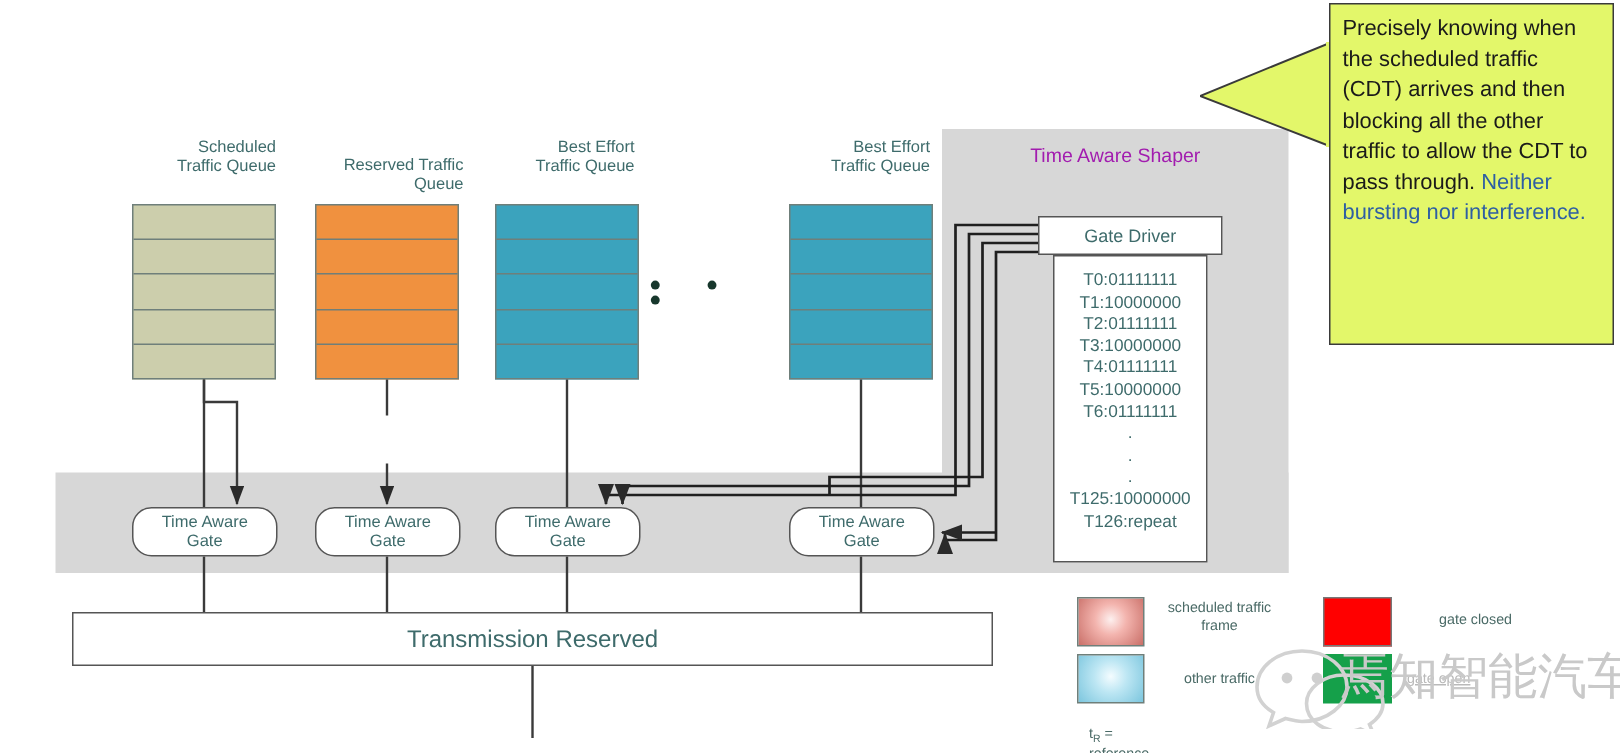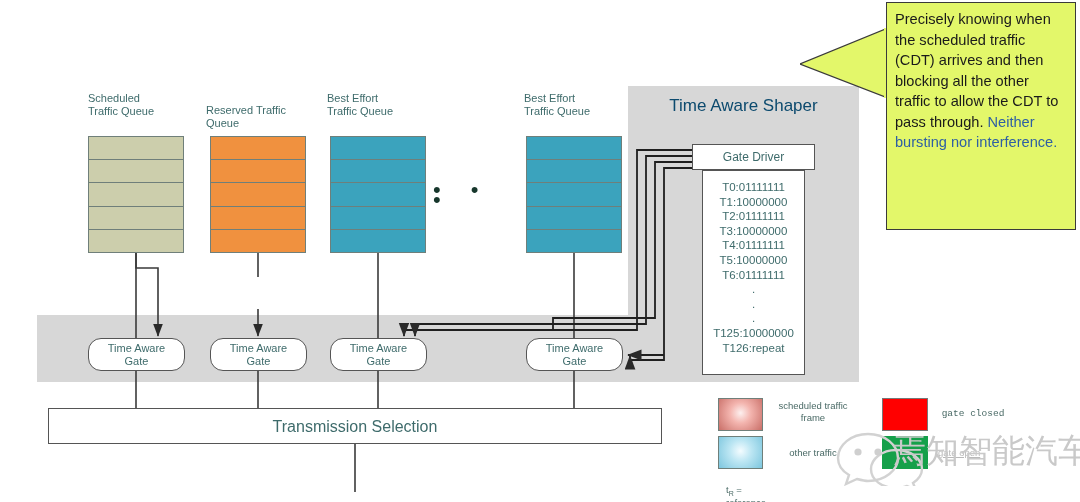--- a/index.html
+++ b/index.html
@@ -18,26 +18,26 @@
   .shaper-panel{
     position:absolute;left:628px;top:86px;width:231px;height:296px;
     background:#d7d7d7;z-index:1;
   }
   .gate-band{
     position:absolute;left:37px;top:315px;width:822px;height:67px;
     background:#d7d7d7;z-index:1;
   }
   .shaper-title{
     position:absolute;left:628px;top:96px;width:231px;text-align:center;
-    font-size:17px;color:#0c4a6e;z-index:4;
+    font-size:13px;color:#a21caf;z-index:4;
   }
 
   
   .q-label{
-    position:absolute;text-align:left;font-size:11px;color:#3e6b6b;
+    position:absolute;text-align:right;font-size:11px;color:#3e6b6b;
     line-height:13px;z-index:4;
   }
   .queue{
     position:absolute;top:136px;width:96px;height:117px;
     border:1px solid #6f7f7a;box-sizing:border-box;z-index:3;
     display:flex;flex-direction:column;
   }
   .queue .cell{flex:1 1 0;border-bottom:1px solid #6f7f7a;box-sizing:border-box;}
   .queue .cell:last-child{border-bottom:none;}
   .q-olive{background:#ccceac;}
@@ -202,21 +202,21 @@
     </div>
   <div class="wbox tag" style="left:330px;">
       <span style="white-space:pre-line;">Time Aware
 Gate</span>
     </div>
   <div class="wbox tag" style="left:526px;">
       <span style="white-space:pre-line;">Time Aware
 Gate</span>
     </div>
 
-  <div class="wbox" id="transmission-selection">Transmission Selection</div>
+  <div class="wbox" id="transmission-selection">Transmission Reserved</div>
 
   <div class="shaper-title">Time Aware Shaper</div>
   <div class="wbox" id="gate-driver">Gate Driver</div>
   <div class="wbox" id="gate-schedule">T0:01111111
 T1:10000000
 T2:01111111
 T3:10000000
 T4:01111111
 T5:10000000
 T6:01111111
@@ -238,21 +238,21 @@
 
   <div class="legend">
     <div class="sw sw-red" style="left:718px;top:398px;width:45px;height:33px;"></div>
     <div class="lg-text" style="left:768px;top:400px;width:90px;"><span style="white-space:pre-line;">scheduled traffic
 frame</span></div>
 
     <div class="sw sw-blue" style="left:718px;top:436px;width:45px;height:33px;"></div>
     <div class="lg-text" style="left:768px;top:447px;width:90px;">other traffic</div>
 
     <div class="sw sw-solidred" style="left:882px;top:398px;width:46px;height:33px;"></div>
-    <div class="lg-text" style="left:938px;top:408px;width:70px;text-align:center;font-family:Liberation Mono, monospace;">gate closed</div>
+    <div class="lg-text" style="left:938px;top:408px;width:70px;text-align:right;">gate closed</div>
 
     <div class="sw sw-green" style="left:882px;top:436px;width:46px;height:33px;"></div>
     <div class="lg-text" style="left:938px;top:447px;width:70px;text-align:left;color:#b9b9b9;text-decoration:underline;">gate open</div>
 
     <div id="ref-time"><span>t</span><sub>R</sub><span> = reference time</span></div>
   </div>
 
   <svg id="watermark" viewBox="0 0 244 62">
     <g fill="none" stroke="#d2d2d2" stroke-width="2.4">
       <path d="M34,10 C17,10 4,21 4,34 C4,41 8,47 15,51 L12,60 L23,55 C27,56 31,57 34,57

